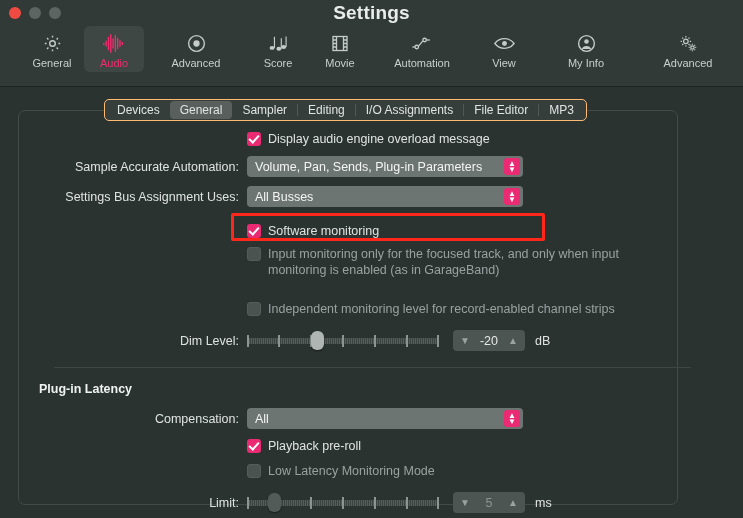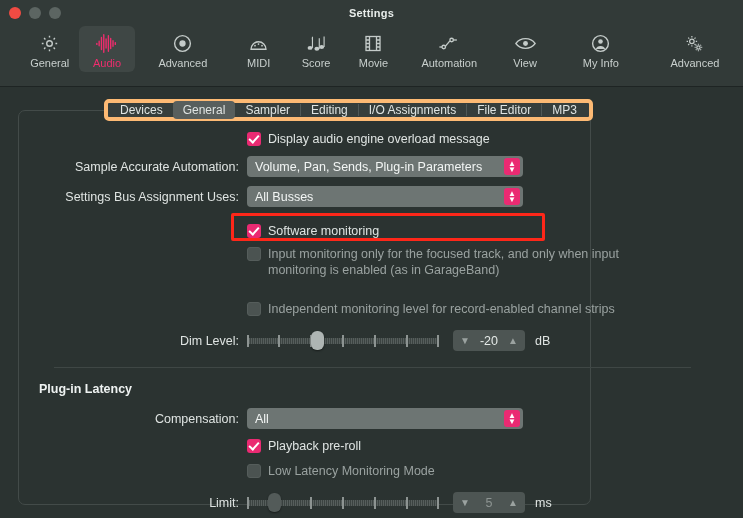--- a/index.html
+++ b/index.html
@@ -35,21 +35,21 @@
     width: 12px;
     height: 12px;
     border-radius: 50%;
   }
   .light.close  { background: #f04b43; }
   .light.min    { background: #5c6562; }
   .light.max    { background: #5c6562; }
   .window-title {
     width: 100%;
     text-align: center;
-    font-size: 11px;
+    font-size: 19px;
     font-weight: bold;
     color: #e8edeb;
     letter-spacing: .2px;
   }
 
   
   .toolbar {
     height: 61px;
     background: #323a38;
     display: flex;
@@ -85,36 +85,36 @@
     color: #c8cfcd;
     white-space: nowrap;
   }
   .tb-item.selected .tb-label { color: #ef2d6e; }
 
   
   .panel {
     position: absolute;
     left: 18px;
     top: 110px;
-    width: 573px;
+    width: 660px;
     height: 395px;
     background: #2b3331;
     border: 1px solid #434b49;
     border-radius: 7px;
     box-sizing: border-box;
   }
 
   
   .tabstrip {
     position: absolute;
     left: 104px;
     top: 99px;
     height: 22px;
     background: #363e3c;
-    border: 4px solid #fdba74;
+    border: 1px solid #fdba74;
     border-radius: 5px;
     display: flex;
     align-items: center;
     padding: 0 2px;
     box-sizing: border-box;
     z-index: 5;
   }
   .tab {
     position: relative;
     font-size: 12px;
@@ -343,31 +343,20 @@
   <div class="tb-item wide">
     <span class="tb-icon">
       <svg width="21" height="21" viewBox="0 0 24 24" fill="none" stroke="currentColor" stroke-width="1.6">
         <circle cx="12" cy="12" r="9"></circle>
         <circle cx="12" cy="12" r="3.6" fill="currentColor" stroke="none"></circle>
       </svg>
     </span>
     <span class="tb-label">Advanced</span>
   </div>
 
-  <div class="tb-item">
-    <span class="tb-icon">
-      <svg width="21" height="21" viewBox="0 0 24 24" fill="none" stroke="currentColor" stroke-width="1.6">
-        <path d="M3.5 18.5a8.5 8.5 0 0 1 17 0z"></path>
-        <circle cx="8" cy="14.5" r="1" fill="currentColor" stroke="none"></circle>
-        <circle cx="12" cy="12.6" r="1" fill="currentColor" stroke="none"></circle>
-        <circle cx="16" cy="14.5" r="1" fill="currentColor" stroke="none"></circle>
-      </svg>
-    </span>
-    <span class="tb-label">MIDI</span>
-  </div>
 
   <div class="tb-item">
     <span class="tb-icon">
       <svg width="22" height="21" viewBox="0 0 24 24" fill="currentColor">
         <ellipse cx="5.2" cy="17" rx="2.8" ry="2.2"></ellipse>
         <rect x="7.3" y="5" width="1.3" height="12"></rect>
         <ellipse cx="13" cy="18" rx="2.8" ry="2.2"></ellipse>
         <rect x="15.1" y="6" width="1.3" height="12"></rect>
         <ellipse cx="18.5" cy="16" rx="2.8" ry="2.2"></ellipse>
         <rect x="20.6" y="4" width="1.3" height="12"></rect>

